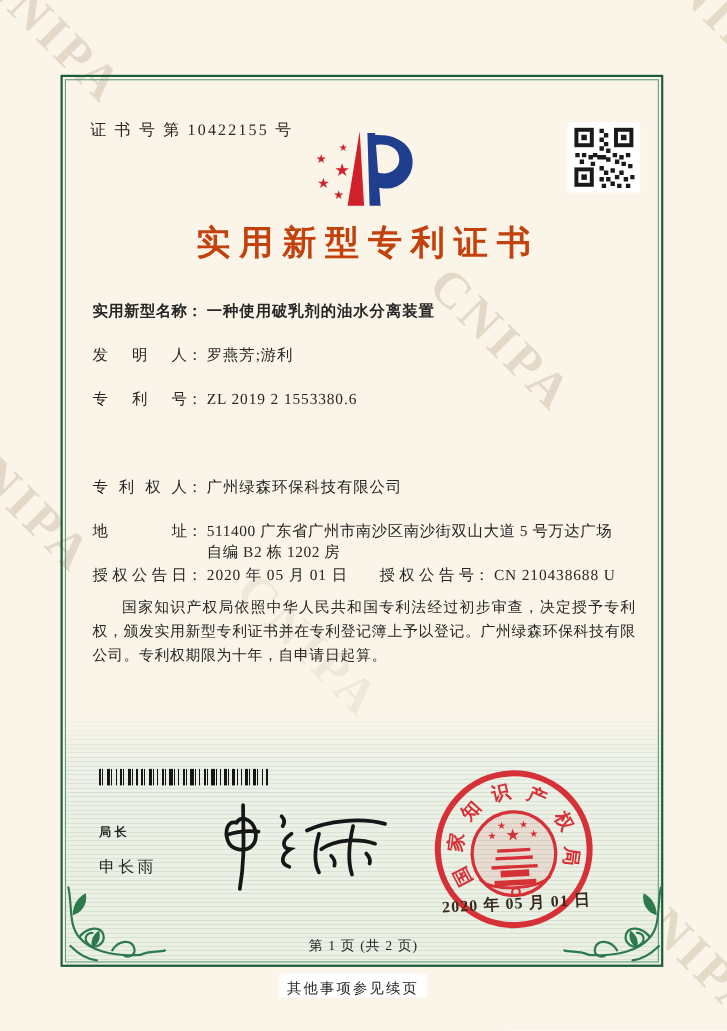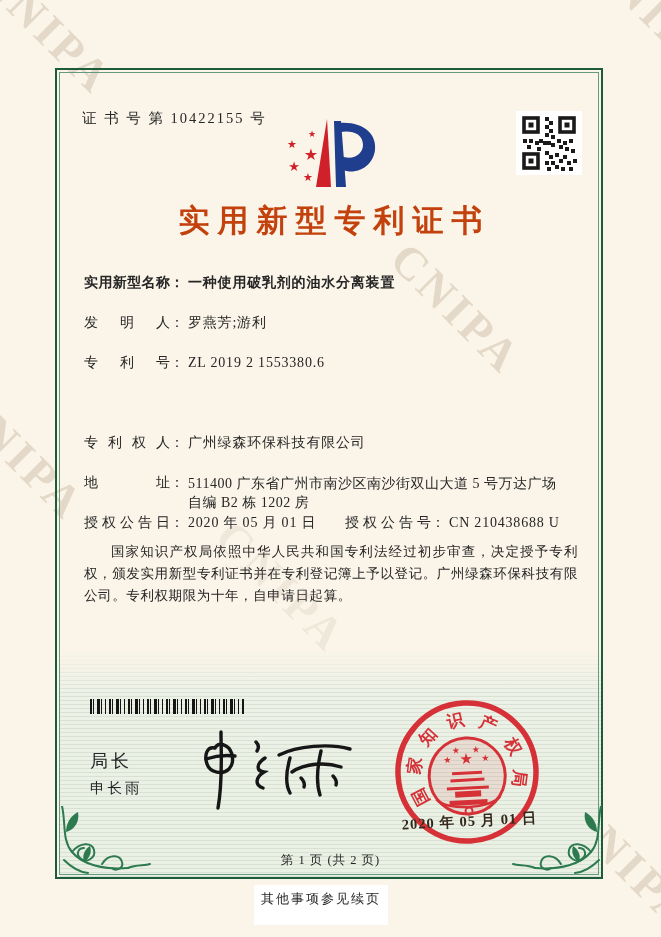--- a/index.html
+++ b/index.html
@@ -33,27 +33,27 @@
   .addr-val{display:inline-block;vertical-align:top;white-space:normal;width:410px;line-height:19px;letter-spacing:.5px;}
   .pair2{position:absolute;left:261px;top:0;}
   .paras{position:absolute;left:84px;width:494px;top:541px;font-size:13.5px;line-height:21.8px;
          text-align:justify;z-index:4;}
   .paras p{margin:0;text-indent:2em;letter-spacing:.6px;}
   .barcode{position:absolute;left:90px;top:699px;width:154px;height:15px;z-index:4;
       background:repeating-linear-gradient(90deg,#151515 0 2px,transparent 2px 3px,#151515 3px 4px,
       transparent 4px 7px,#151515 7px 10px,transparent 10px 11px,#151515 11px 12px,transparent 12px 15px,
       #151515 15px 16px,transparent 16px 19px);}
   .sig-title{position:absolute;left:90px;top:749px;font-family:"Liberation Sans","DejaVu Sans",sans-serif;
-             font-size:18px;letter-spacing:3px;z-index:4;}
+             font-size:11px;letter-spacing:3px;z-index:4;font-weight:bold;}
   .sig-name{position:absolute;left:90px;top:779px;font-family:"Liberation Sans","DejaVu Sans",sans-serif;
             font-size:14.5px;letter-spacing:3px;z-index:4;}
   .sig-svg{position:absolute;left:193px;top:722px;z-index:4;}
   .seal{position:absolute;left:391px;top:696px;z-index:5;transform:rotate(-3deg);}
   .pageno{position:absolute;left:0;right:0;top:852px;text-align:center;font-size:12.5px;letter-spacing:1px;z-index:4;}
-  .contnote{position:absolute;left:254px;top:885px;width:134px;height:40px;background:#ffffff;z-index:4;
+  .contnote{position:absolute;left:254px;top:885px;width:134px;height:22px;background:#ffffff;z-index:4;
             text-align:center;line-height:27px;font-size:13px;letter-spacing:2px;}
   .orn{position:absolute;z-index:4;}
   .orn.right{transform:scaleX(-1);}
 </style>
 </head>
 <body>
 
 <div class="page">
 
   <div class="wm" style="left:-34px;top:2px;">CNIPA</div>

